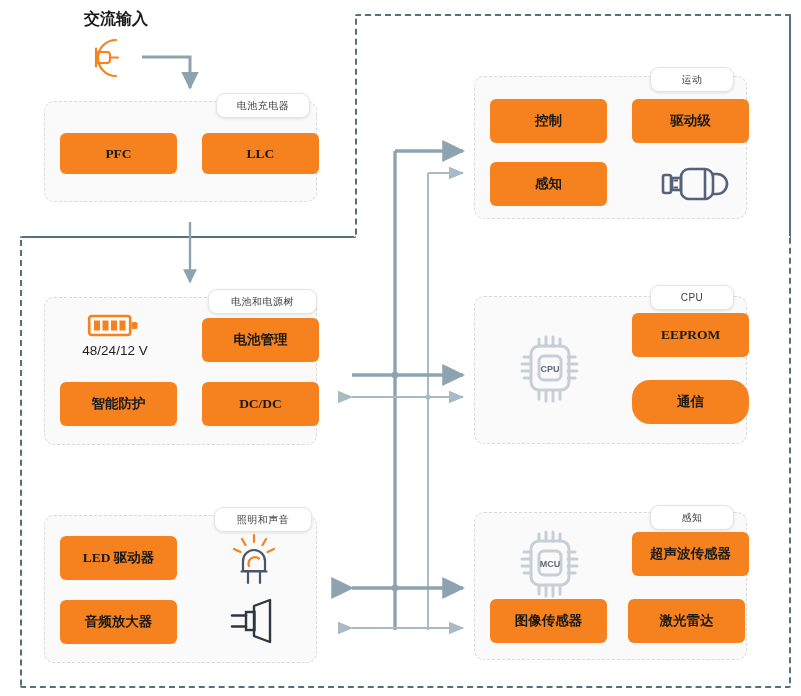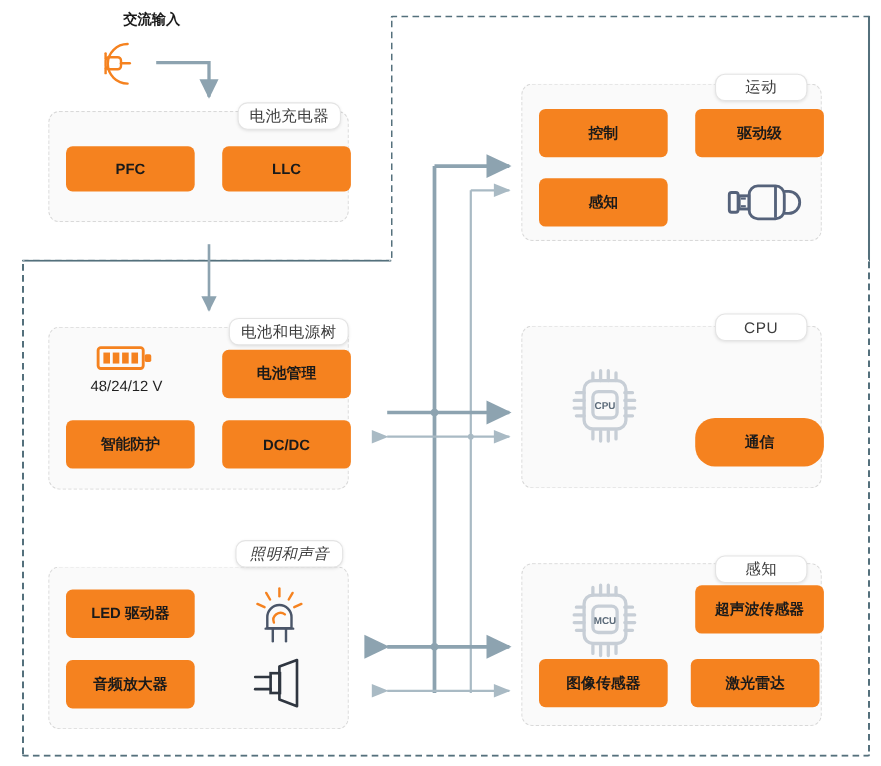--- a/index.html
+++ b/index.html
@@ -24,58 +24,58 @@
     border:1.5px dashed #d9d9d9;
     border-radius:10px;
     background:#fafafa;
   }
   .group-title{
     position:absolute;
     background:#ffffff;
     border:1px solid #e4e4e4;
     border-radius:9px;
     box-shadow:0 1px 3px rgba(0,0,0,0.10);
-    font-size:14px;
+    font-size:10px;
     color:#3d3d3d;
     display:flex;align-items:center;justify-content:center;
     white-space:nowrap;
     letter-spacing:.5px;
     z-index:6;
   }
 
   
   .blk{
     position:absolute;box-sizing:border-box;
     background:#f5821f;
     border-radius:6px;
     color:#1a1a1a;
     font-size:13.5px;
     font-weight:bold;
     display:flex;align-items:center;justify-content:center;
     text-align:center;
     white-space:nowrap;
     z-index:4;
+    font-family:Liberation Serif, serif;
   }
 
   
   .caption{
     position:absolute;
     font-size:13px;
     font-weight:normal;
     color:#1f1f1f;
     white-space:nowrap;
     text-align:center;
   }
   .heading{
     position:absolute;
-    font-size:13px;
+    font-size:16px;
     font-weight:bold;
     color:#1a1a1a;
     white-space:nowrap;
-    margin-left:28px;
   }
 
   .iconwrap{position:absolute;z-index:5;}
   svg{display:block;overflow:visible;}
   .wires{position:absolute;left:0;top:0;width:801px;height:696px;z-index:2;pointer-events:none;}
 </style>
 </head>
 <body>
 
 <div id="stage">
@@ -118,21 +118,21 @@
       <rect x="31.5" y="8.5" width="6" height="10" fill="#f5821f"></rect>
     </svg>
   </div>
   <div class="caption" style="left:60px;top:343px;width:110px;font-size:13.5px;">48/24/12 V</div>
 
   <div class="blk" style="left:202px;top:318px;width:117px;height:44px;">电池管理</div>
   <div class="blk" style="left:60px;top:382px;width:117px;height:44px;">智能防护</div>
   <div class="blk" style="left:202px;top:382px;width:117px;height:44px;">DC/DC</div>
 
   <div class="group" style="left:44px;top:515px;width:273px;height:148px;"></div>
-  <div class="group-title" style="left:214px;top:491px;width:96px;height:23px;font-style:italic;">照明和声音</div>
+  <div class="group-title" style="left:214px;top:507px;width:96px;height:23px;">照明和声音</div>
 
   <div class="blk" style="left:60px;top:600px;width:117px;height:44px;">音频放大器</div>
   <div class="blk" style="left:60px;top:536px;width:117px;height:44px;">LED 驱动器</div>
 
   <div class="iconwrap" style="left:226px;top:533px;">
     <svg width="56" height="52" viewBox="0 0 56 52">
       <g stroke="#f5821f" stroke-width="2.2" stroke-linecap="round">
         <line x1="28" y1="2" x2="28" y2="9"></line>
         <line x1="16" y1="6" x2="19.5" y2="12"></line>
         <line x1="40" y1="6" x2="36.5" y2="12"></line>
@@ -185,20 +185,21 @@
         <path d="M21 59 v7 M28 59 v9 M35 59 v9 M42 59 v7"></path>
         <path d="M6 24 h7 M4 31 h9 M4 38 h9 M6 45 h7"></path>
         <path d="M50 24 h7 M50 31 h9 M50 38 h9 M50 45 h7"></path>
       </g>
       <rect x="13" y="13" width="38" height="44" rx="8" fill="none" stroke="#c7ced6" stroke-width="3"></rect>
       <rect x="21" y="23" width="22" height="24" rx="5" fill="none" stroke="#c7ced6" stroke-width="3"></rect>
       <text x="32" y="39" text-anchor="middle" font-family="'Liberation Sans',sans-serif" font-size="9" font-weight="bold" fill="#5c6b7a">CPU</text>
     </svg>
   </div>
 
+  <div class="blk" style="left:632px;top:313px;width:117px;height:44px;">EEPROM</div>
   <div class="blk" style="left:632px;top:380px;width:117px;height:44px;border-radius:18px;">通信</div>
 
   <div class="group" style="left:474px;top:512px;width:273px;height:148px;"></div>
   <div class="group-title" style="left:650px;top:505px;width:82px;height:23px;">感知</div>
 
   <div class="iconwrap" style="left:518px;top:528px;">
     <svg width="66" height="72" viewBox="0 0 66 72">
       <g stroke="#c7ced6" stroke-width="3" stroke-linecap="round" fill="none">
         <path d="M21 6 v7 M28 4 v9 M35 4 v9 M42 6 v7"></path>
         <path d="M21 59 v7 M28 59 v9 M35 59 v9 M42 59 v7"></path>

